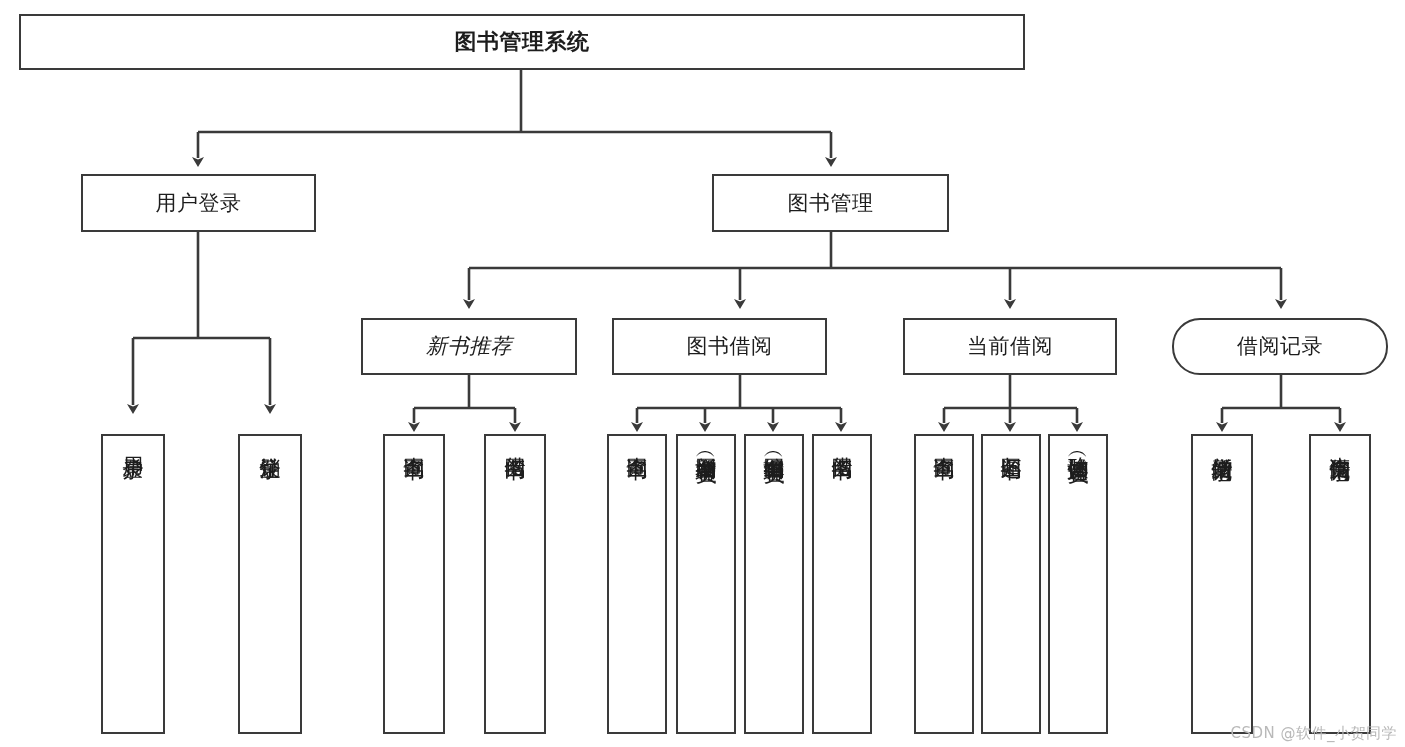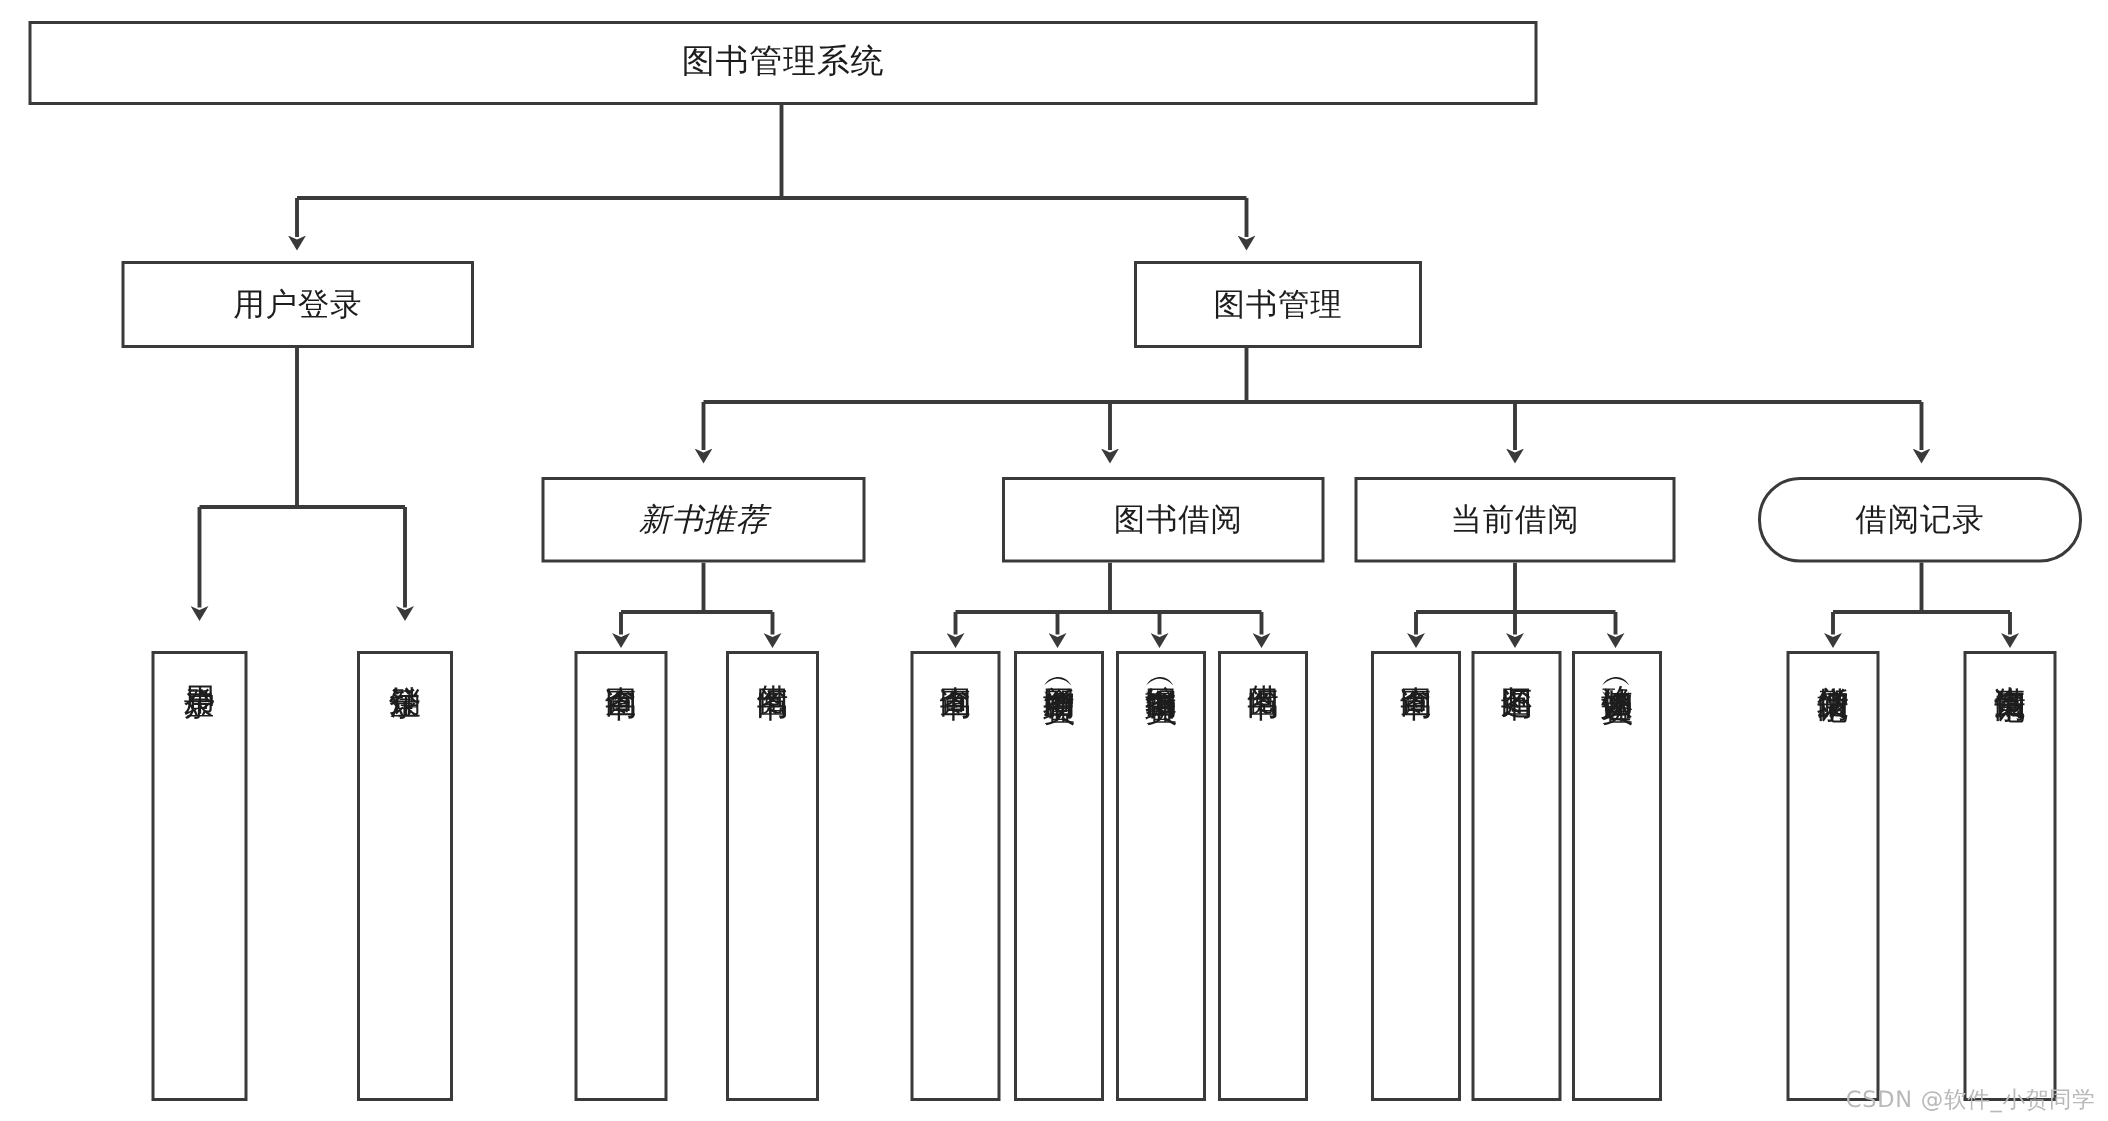--- a/index.html
+++ b/index.html
@@ -40,21 +40,21 @@
     display: block;
     text-align: center;
     line-height: 1.18;
     letter-spacing: 0.5px;
   }
   
   .node.h .label {
     writing-mode: horizontal-tb;
     font-size: 21px;
   }
-  .node.root .label { font-size: 22px; }
+  .node.root .label { font-size: 22px; font-weight: bold; }
   
   .node.v {
     align-items: flex-start;
     justify-content: center;
     padding-top: 4px;
   }
   .node.v .label {
     writing-mode: vertical-rl;
     text-orientation: upright;
     font-size: 21px;
@@ -130,29 +130,29 @@
   </svg>
 
   <div class="node h root" style="left:19px; top:14px; width:1006px; height:56px;">
     <span class="label">图书管理系统</span>
   </div>
 
   <div class="node h" style="left:81px; top:174px; width:235px; height:58px;">
     <span class="label">用户登录</span>
   </div>
 
-  <div class="node h" style="left:756px; top:174px; width:192px; height:58px;">
+  <div class="node h" style="left:712px; top:174px; width:237px; height:58px;">
     <span class="label">图书管理</span>
   </div>
 
   <div class="node h" style="left:361px; top:318px; width:216px; height:57px;font-style:italic;">
     <span class="label">新书推荐</span>
   </div>
 
-  <div class="node h" style="left:668px; top:318px; width:215px; height:57px;padding-left:20px;">
+  <div class="node h" style="left:612px; top:318px; width:215px; height:57px;padding-left:20px;">
     <span class="label">图书借阅</span>
   </div>
 
   <div class="node h" style="left:903px; top:318px; width:214px; height:57px;">
     <span class="label">当前借阅</span>
   </div>
 
   <div class="node h" style="left:1172px; top:318px; width:216px; height:57px;border-radius:28px;">
     <span class="label">借阅记录</span>
   </div>

